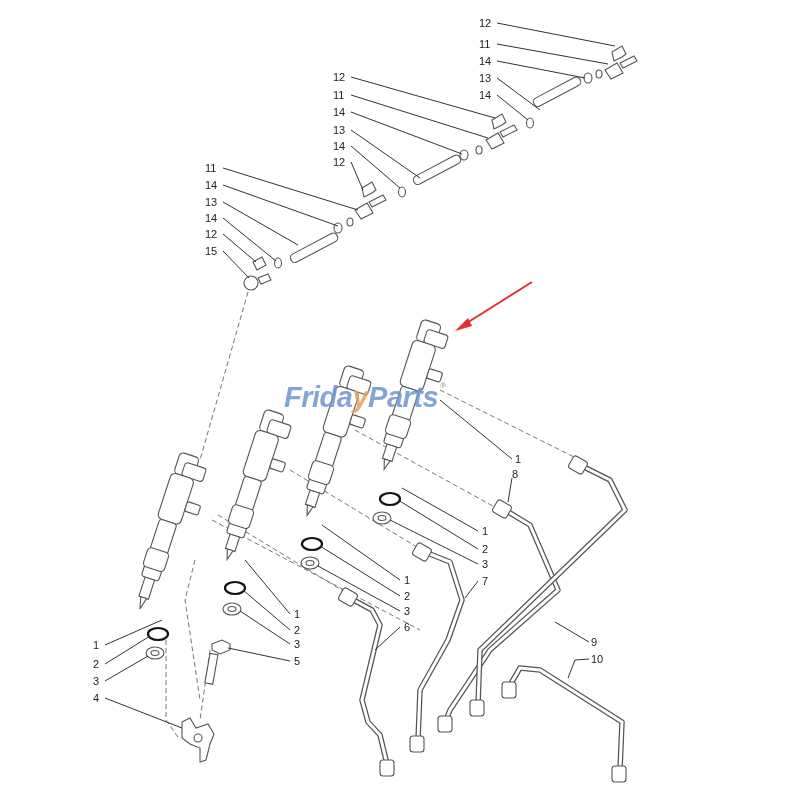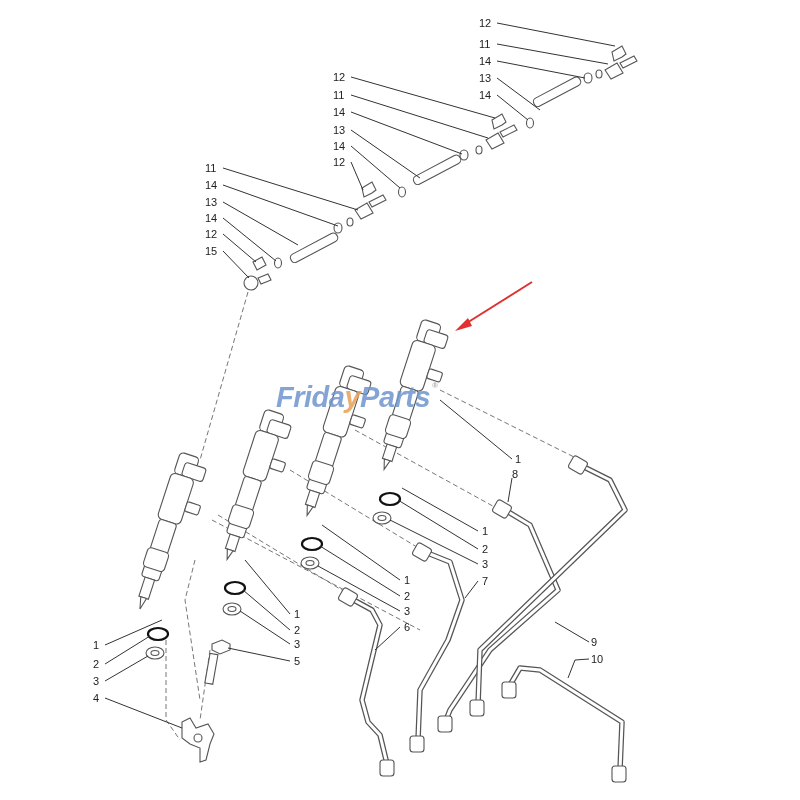--- a/index.html
+++ b/index.html
@@ -6,21 +6,21 @@
   body { width: 800px; height: 800px; position: relative; overflow: hidden;
          font-family: "Liberation Sans", sans-serif; }
   svg#diagram { position: absolute; left: 0; top: 0; width: 800px; height: 800px; }
   .ln { stroke: #333; stroke-width: 1; fill: none; }
   .part { stroke: #555; stroke-width: 1.1; fill: #fff; }
   .dash { stroke: #666; stroke-width: 0.9; fill: none; stroke-dasharray: 5 3; }
   .pipe-in { stroke: #fff; stroke-width: 3; fill: none; }
   .pipe-out { stroke: #555; stroke-width: 5.5; fill: none; stroke-linecap: round; stroke-linejoin: round; }
   .oring { stroke: #111; stroke-width: 2.2; fill: none; }
   .lbl { font-family: "Liberation Sans", sans-serif; font-size: 11px; fill: #222; }
-  .wm { position: absolute; left: 276px; top: 381px; font-family: "Liberation Sans", sans-serif;
+  .wm { position: absolute; left: 284px; top: 381px; font-family: "Liberation Sans", sans-serif;
         font-weight: bold; font-style: italic; font-size: 29px; color: #6f95cf; opacity: 0.85;
         letter-spacing: -0.5px; }
   .wm .tick { color: #e8a05a; }
   .wm sup { font-size: 8px; color: #999; vertical-align: top; margin-left: 2px; }
 </style>
 </head>
 <body>
 
 <svg id="diagram" viewBox="0 0 800 800" xmlns="http://www.w3.org/2000/svg">
 

